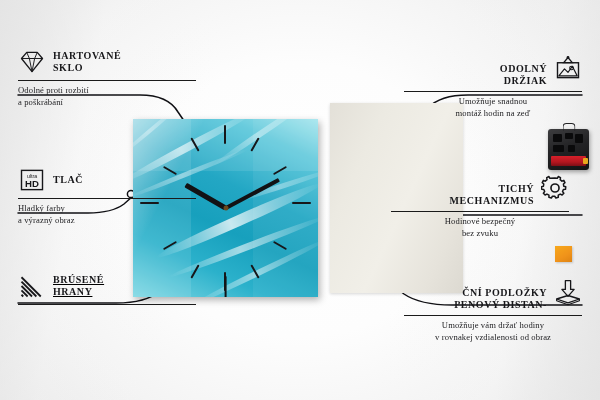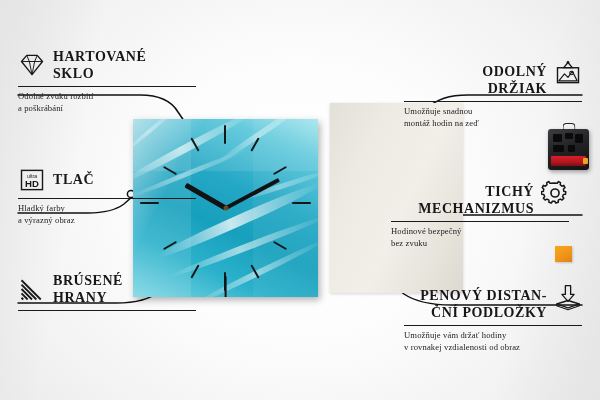--- a/index.html
+++ b/index.html
@@ -22,35 +22,35 @@
   }
 
   
   .feature { position:absolute; width:178px; }
   .feature .head { display:flex; align-items:center; gap:7px; }
   .feature.left  .head { justify-content:flex-start; }
   .feature.right .head { justify-content:flex-end; }
   .ficon { width:28px; height:28px; flex:0 0 28px; display:block; }
   .ftitle {
     font-family:"Liberation Serif", serif;
-    font-size:14px; font-weight:bold; color:#17171a;
+    font-size:10px; font-weight:bold; color:#17171a;
     letter-spacing:.55px; line-height:1.22; text-transform:uppercase;
   }
   .feature.right .ftitle { text-align:right;margin-top:15px; }
   .rule { height:1px; background:#1a1a1a; margin:4px 0 4px; width:100%; }
   .fdesc {
     font-family:"Liberation Serif", serif;
     font-size:8.6px; color:#232326; line-height:1.38; letter-spacing:.12px;
   }
-  .feature.right .fdesc { text-align:left; }
+  .feature.right .fdesc { text-align:center; }
 
   
   #f-glass  { left:18px;  top:48px;  }
   #f-print  { left:18px;  top:166px; }
-  #f-edges  { left:18px;  top:272px; }
+  #f-edges  { left:18px;  top:272px;text-decoration:underline; }
   
   #f-holder { left:404px; top:48px;  }
   #f-mech   { left:391px; top:168px; }
   #f-foam   { left:404px; top:272px; }
 
   
   #wires { position:absolute; left:0; top:0; width:600px; height:400px; pointer-events:none; }
   .wire { fill:none; stroke:#101014; stroke-width:1.5; stroke-linecap:round; }
   .node { fill:#ffffff; stroke:#101014; stroke-width:1.5; }
 
@@ -185,21 +185,21 @@
         <path d="M4 12 L10 5 H22 L28 12 L16 27 Z" fill="none" stroke="#17171a" stroke-width="1.5" stroke-linejoin="round"></path>
         <path d="M4 12 H28 M10 5 L13 12 L16 27 M22 5 L19 12 L16 27 M13 12 H19" fill="none" stroke="#17171a" stroke-width="1.1"></path>
       </svg>
       <div class="ftitle">
         <div>HARTOVANÉ</div>
         <div>SKLO</div>
       </div>
     </div>
     <div class="rule"></div>
     <div class="fdesc">
-      <div>Odolné zvuku rozbití</div>
+      <div>Odolné proti rozbití</div>
       <div>a poškrábání</div>
     </div>
   </div>
 
   <div class="feature left" id="f-print">
     <div class="head">
       <svg class="ficon" viewBox="0 0 32 32">
         <rect x="4" y="5" width="24" height="22" fill="none" stroke="#17171a" stroke-width="1.6"></rect>
         <text x="16" y="14" font-family="Liberation Sans, sans-serif" font-size="6" text-anchor="middle" fill="#17171a">ultra</text>
         <text x="16" y="24" font-family="Liberation Sans, sans-serif" font-size="11" font-weight="bold" text-anchor="middle" fill="#17171a">HD</text>
@@ -269,22 +269,22 @@
     <div class="rule"></div>
     <div class="fdesc">
       <div>Hodinové bezpečný</div>
       <div>bez zvuku</div>
     </div>
   </div>
 
   <div class="feature right" id="f-foam">
     <div class="head">
       <div class="ftitle">
+        <div>ČNÍ PODLOŽKY</div>
         <div>PENOVÝ DISTAN-</div>
-        <div>ČNÍ PODLOŽKY</div>
       </div>
       <svg class="ficon" viewBox="0 0 32 32">
         <path d="M13 3 H19 V13 H23 L16 21 L9 13 H13 Z" fill="none" stroke="#17171a" stroke-width="1.5" stroke-linejoin="round"></path>
         <path d="M16 20 L29 24 L16 28.5 L3 24 Z" fill="none" stroke="#17171a" stroke-width="1.5" stroke-linejoin="round"></path>
         <path d="M3 24 L3 26 L16 30.5 L29 26 L29 24" fill="none" stroke="#17171a" stroke-width="1.3" stroke-linejoin="round"></path>
       </svg>
     </div>
     <div class="rule"></div>
     <div class="fdesc">
       <div>Umožňuje vám držať hodiny</div>

